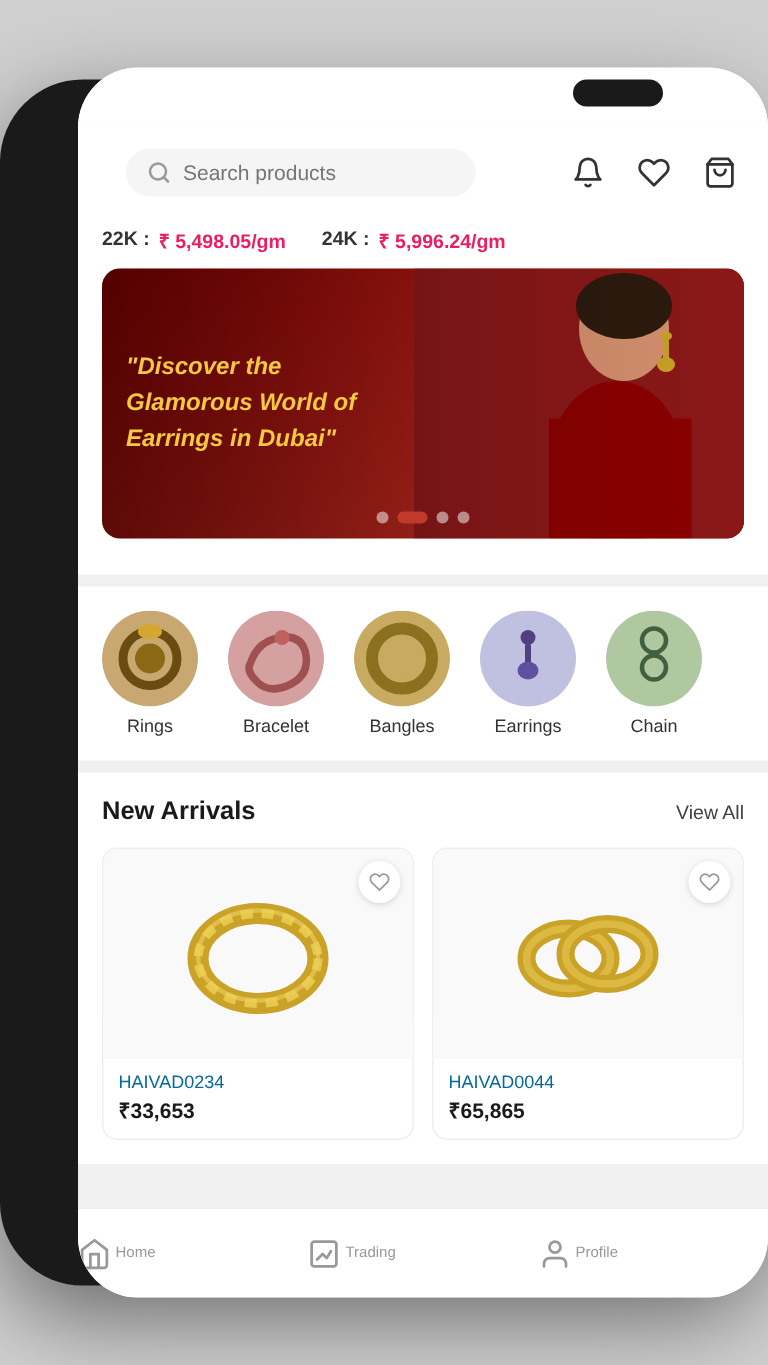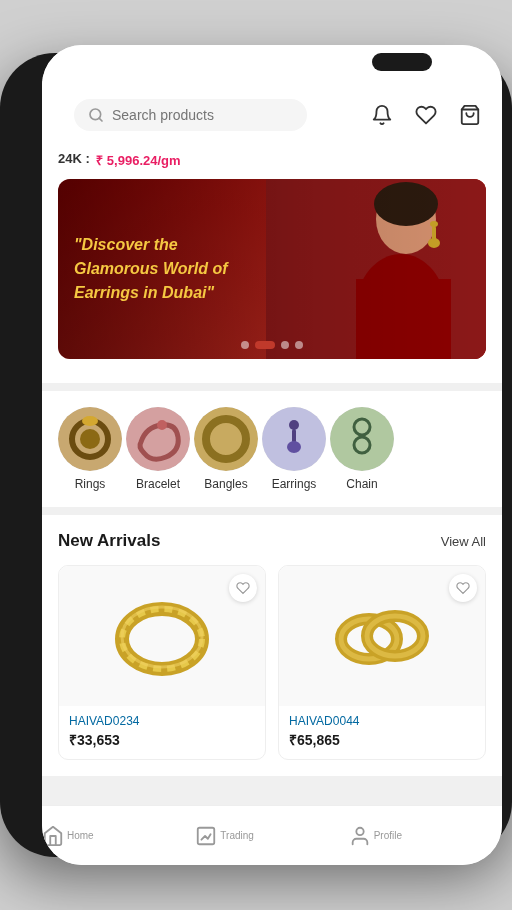--- a/index.html
+++ b/index.html
@@ -12,21 +12,21 @@
       font-family: -apple-system, BlinkMacSystemFont, 'Segoe UI', sans-serif;
     }
     .phone-outer {
       width: 512px;
       height: 804px;
       background: #1a1a1a;
       border-radius: 55px;
       position: relative;
       box-shadow: 0 20px 60px rgba(0,0,0,0.5);
       display: flex;
-      justify-content: center;
+      justify-content: flex-end;
       align-items: center;
       padding-left: 32px;
     }
     .phone-screen {
       width: 460px;
       height: 820px;
       background: #f5f5f5;
       border-radius: 40px;
       overflow: hidden;
       position: relative;
@@ -172,21 +172,21 @@
       font-weight: 700;
       color: #1a1a1a;
     }
     .view-all {
       color: #404040;
       font-size: 13px;
       cursor: pointer;
     }
     .categories {
       display: flex;
-      gap: 4px;
+      gap: 20px;
       overflow-x: auto;
     }
     .category-item {
       display: flex;
       flex-direction: column;
       align-items: center;
       gap: 6px;
       cursor: pointer;
       min-width: 64px;
     }
@@ -319,20 +319,24 @@
                 <path d="M6 2L3 6v14a2 2 0 0 0 2 2h14a2 2 0 0 0 2-2V6l-3-4z"></path>
                   <line x1="3" y1="6" x2="21" y2="6"></line>
                   <path d="M16 10a4 4 0 0 1-8 0"></path>
               </svg>
             </div>
           </div>
         </div>
 
         <div class="gold-prices">
           <div class="gold-price-item">
+            <span class="gold-label">22K :</span>
+            <span class="gold-value">₹ 5,498.05/gm</span>
+          </div>
+          <div class="gold-price-item">
             <span class="gold-label">24K :</span>
             <span class="gold-value">₹ 5,996.24/gm</span>
           </div>
         </div>
 
         <div class="banner">
 
           <div style="position:absolute;right:0;top:0;bottom:0;width:220px;background:linear-gradient(135deg,#8b1a1a,#c0392b,#7b0000);border-radius:0;overflow:hidden;">
             <div style="position:absolute;right:0;top:0;bottom:0;width:220px;">
 

